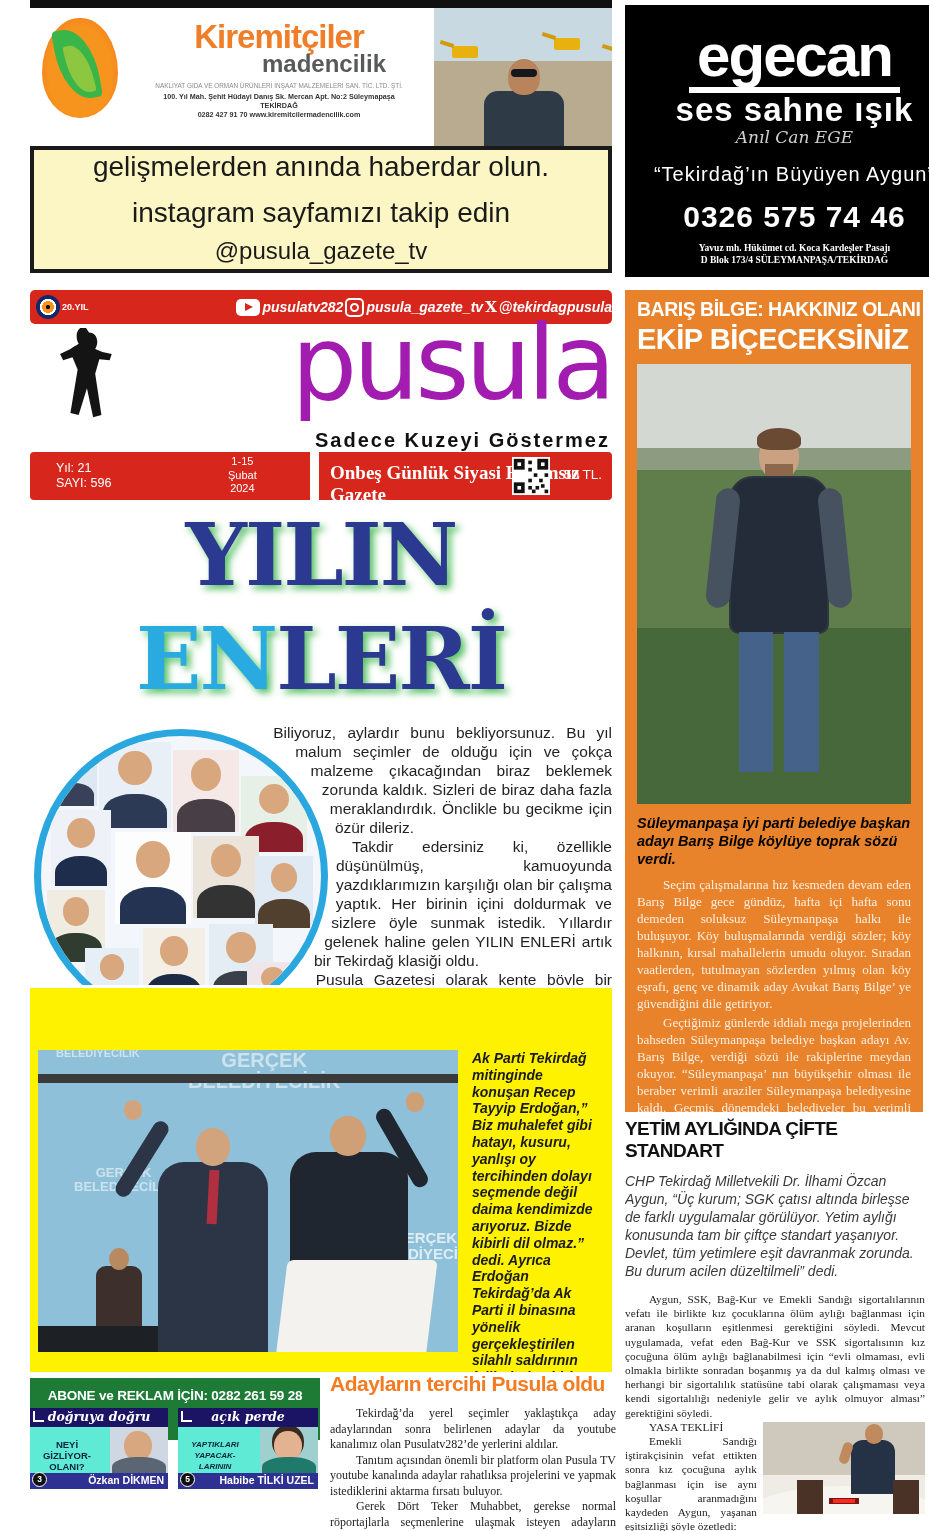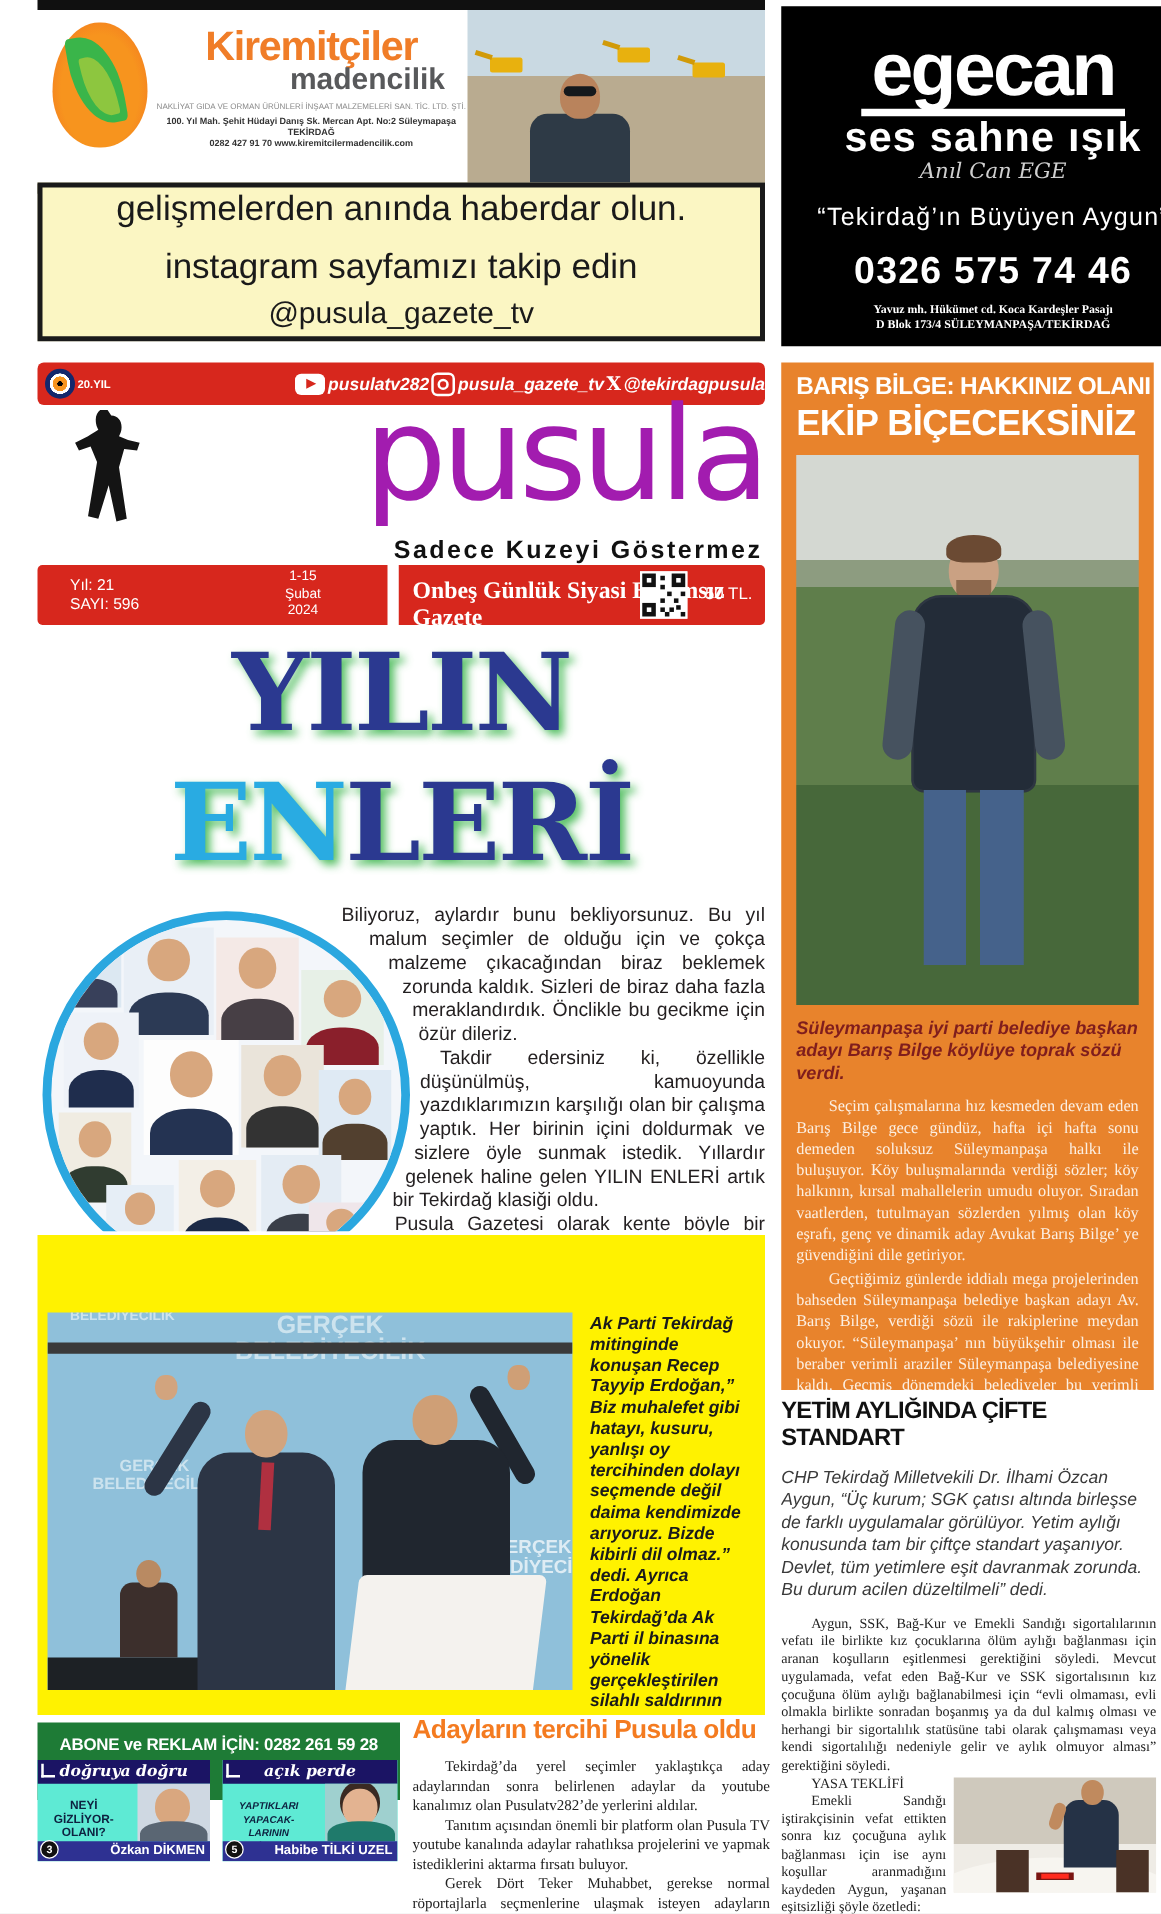--- a/index.html
+++ b/index.html
@@ -2,21 +2,21 @@
 <html><head>
 <meta charset="utf-8">
 <style>
   html,body{margin:0;padding:0;background:#e9e9e9;}
   #page{position:relative;width:929px;height:1531px;background:#ffffff;margin:0 auto;
         font-family:"Liberation Sans",sans-serif;overflow:hidden;}
   .abs{position:absolute;}
 
   
   #ad-kiremit{left:30px;top:0;width:582px;height:139px;background:#fff;
-    border-top:8px solid #101010;border-bottom:8px solid #101010;display:flex;overflow:hidden;}
+    border-top:8px solid #101010;border-bottom:8px solid #101010;display:flex;overflow:hidden;gap:30px;}
   .flame{position:relative;width:76px;height:100px;margin:10px 6px 0 12px;
     background:radial-gradient(ellipse at 50% 55%,#f7941e 0 58%,#f26d21 100%);
     border-radius:50%/56% 56% 46% 46%;flex:0 0 auto;}
   .flame::before{content:"";position:absolute;left:20%;top:10%;width:52%;height:72%;
     background:#3ab54a;border-radius:8% 75% 8% 75%;transform:rotate(-10deg);}
   .flame::after{content:"";position:absolute;left:34%;top:26%;width:30%;height:50%;
     background:#8dc63f;border-radius:8% 75% 8% 75%;transform:rotate(-14deg);}
   .kire-text{width:250px;padding-top:14px;text-align:center;}
   .kire-brand{color:#f07d28;font-weight:900;font-size:33px;line-height:30px;letter-spacing:-1px;}
   .kire-sub{color:#58595b;font-weight:700;font-size:24px;line-height:24px;text-align:right;padding-right:18px;}
@@ -82,21 +82,21 @@
      background:linear-gradient(180deg,#d4d8d2 0 19%,#8d9c80 19% 24%,#5f7e4b 24% 60%,#47683a 60% 100%);}
   .bman-head{position:absolute;left:122px;top:70px;width:40px;height:46px;background:#caa183;border-radius:48%;}
   .bman-head::before{content:"";position:absolute;left:-2px;top:-6px;width:44px;height:22px;background:#6b4a33;border-radius:50% 50% 30% 30%;}
   .bman-head::after{content:"";position:absolute;left:6px;top:30px;width:28px;height:16px;background:#7d5a40;border-radius:0 0 45% 45%;opacity:.8;}
   .bman-vest{position:absolute;left:92px;top:112px;width:100px;height:158px;background:#232c38;border-radius:24px 24px 10px 10px;
      box-shadow:inset 0 0 0 2px rgba(255,255,255,.05);}
   .bman-vest::before{content:"";position:absolute;left:-18px;top:12px;width:24px;height:120px;background:#46525f;border-radius:12px;transform:rotate(6deg);}
   .bman-vest::after{content:"";position:absolute;right:-18px;top:12px;width:24px;height:120px;background:#46525f;border-radius:12px;transform:rotate(-6deg);}
   .bman-legs{position:absolute;left:102px;top:268px;width:80px;height:140px;
      background:linear-gradient(90deg,#45628b 0 42%,transparent 42% 56%,#45628b 56% 100%);}
-  .bilge-cap{color:#7f1d1d;font-weight:700;font-style:italic;font-size:14.5px;line-height:18px;padding:8px 12px 0 12px;}
+  .bilge-cap{color:#000000;font-weight:700;font-style:italic;font-size:14.5px;line-height:18px;padding:8px 12px 0 12px;}
   .bilge-body{color:#fcefe2;font-family:"Liberation Serif",serif;font-size:13px;line-height:17px;
      padding:8px 12px 0 12px;text-align:justify;}
   .bilge-body p{margin:0 0 2px 0;text-indent:26px;}
 
   
   #sec-yilin{left:30px;top:503px;width:582px;height:482px;overflow:hidden;}
   .yilin-head{font-family:"DejaVu Serif",serif;font-weight:bold;font-size:86px;line-height:104px;
      letter-spacing:-2px;color:#2b3990;text-align:center;
      text-shadow:4px 4px 7px rgba(57,181,74,.85);}
   .yilin-head .cyan{color:#29abe2;}

